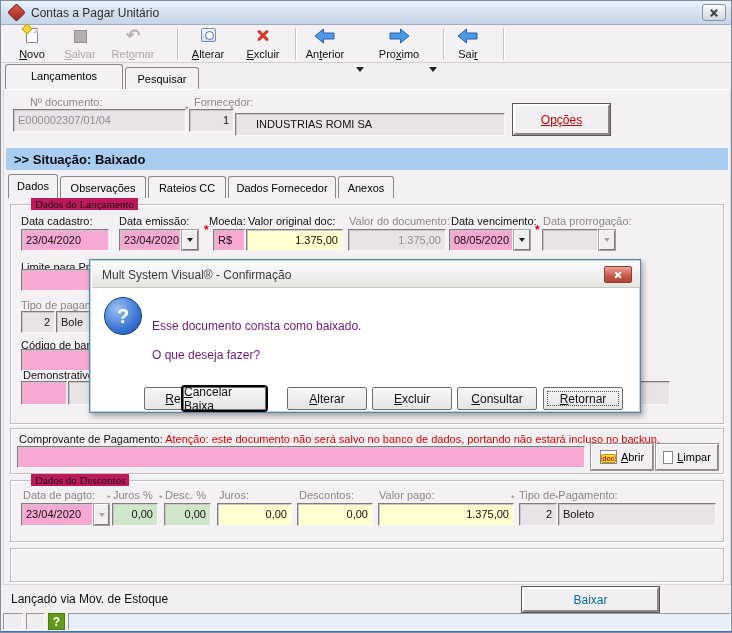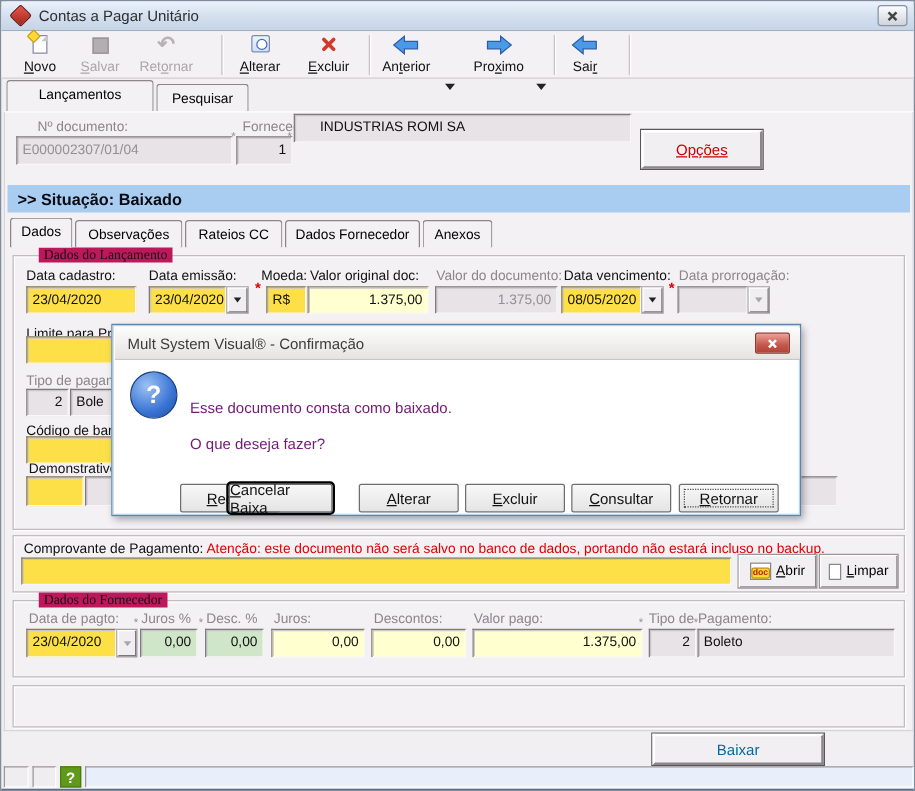--- a/index.html
+++ b/index.html
@@ -1,21 +1,21 @@
 <!DOCTYPE html>
 <html><head>
 <meta charset="utf-8">
 <style>
   * { margin:0; padding:0; box-sizing:border-box; }
   body { font-family:"Liberation Sans", sans-serif; background:#555; }
   #win { position:relative; width:732px; height:633px; background:#f2eff2; border:1px solid #7e8c9c; overflow:hidden; }
   .abs { position:absolute; }
   .lbl { position:absolute; font-size:11px; color:#111; white-space:nowrap; }
   .lbl.dim { color:#8a868a; }
-  .fld { position:absolute; background:#fde047; border:1px solid; border-color:#7f7b7f #f8f8f8 #f8f8f8 #7f7b7f; box-shadow: inset 1px 1px 0 #c9c5c9; font-size:11px; color:#111; padding:4px 4px 0 4px; white-space:nowrap; overflow:hidden; }
+  .fld { position:absolute; background:#f9a8d4; border:1px solid; border-color:#7f7b7f #f8f8f8 #f8f8f8 #7f7b7f; box-shadow: inset 1px 1px 0 #c9c5c9; font-size:11px; color:#111; padding:4px 4px 0 4px; white-space:nowrap; overflow:hidden; }
   .fld.gray { background:#e7e3e7; }
   .fld.yellow { background:#ffffcf; }
   .fld.green { background:#cfe7c8; }
   .fld.right { text-align:right; }
   .fld.dimtx { color:#938f93; }
   .req { position:absolute; color:#e00000; font-size:12px; font-weight:bold; }
   .note { position:absolute; color:#908c90; font-size:9px; }
   
   #titlebar { position:absolute; left:0; top:0; width:100%; height:24px; background:linear-gradient(#eaf2fc,#d3dfee 55%,#c6d4e6); border-bottom:1px solid #9eafc4; border-radius:5px 5px 0 0; }
   #title-text { position:absolute; left:30px; top:5px; font-size:12px; color:#2e2e2e; }
@@ -149,21 +149,21 @@
   <div class="tab" style="left:124px; top:66px; width:74px; height:22px;"><span>Pesquisar</span></div>
 
   <div id="page">
 
     <div class="lbl dim" style="left:26px; top:6px;">Nº documento:</div>
     <div class="lbl dim" style="left:190px; top:6px;">Fornecedor:</div>
     <div class="fld gray dimtx" style="left:9px; top:19px; width:173px; height:23px;">E000002307/01/04</div>
     <span class="note" style="left:181px; top:14px;">*</span>
     <span class="note" style="left:226px; top:14px;">*</span>
     <div class="fld gray right" style="left:185px; top:19px; width:45px; height:23px;">1</div>
-    <div class="fld gray" style="left:231px; top:1px; width:270px; height:23px;padding-left:20px;">INDUSTRIAS ROMI SA</div>
+    <div class="fld gray" style="left:231px; top:23px; width:270px; height:23px;padding-left:20px;">INDUSTRIAS ROMI SA</div>
     <div class="btn" style="left:509px; top:14px; width:97px; height:31px;">
         <span id="opcoes">Opções</span>
       </div>
 
     <div id="situacao">&gt;&gt; Situação: Baixado</div>
 
     <div class="tab" style="left:4px; top:84px; width:50px; height:24px; z-index:2;"><span>Dados</span></div>
     <div class="tab" style="left:56px; top:86px; width:86px; height:22px;"><span>Observações</span></div>
     <div class="tab" style="left:144px; top:86px; width:78px; height:22px;"><span>Rateios CC</span></div>
     <div class="tab" style="left:224px; top:86px; width:108px; height:22px;"><span>Dados Fornecedor</span></div>
@@ -223,21 +223,21 @@
           </span>
         <span><u>A</u>brir</span>
       </div>
       <div class="smallbtn" style="left:645px; top:15px; width:62px; height:26px;">
         <span class="icon-sheet"></span>
         <span><u>L</u>impar</span>
       </div>
     </div>
 
     <div class="grp" style="left:6px; top:390px; width:714px; height:62px;">
-      <div class="leg">Dados do Fornecedor</div>
+      <div class="leg">Dados do Descontos</div>
       <div class="lbl dim" style="left:12px; top:8px;">Data de pagto:</div>
       <div class="lbl dim" style="left:102px; top:8px;">Juros %</div>
       <div class="lbl dim" style="left:154px; top:8px;">Desc. %</div>
       <div class="lbl dim" style="left:208px; top:8px;">Juros:</div>
       <div class="lbl dim" style="left:288px; top:8px;">Descontos:</div>
       <div class="lbl dim" style="left:368px; top:8px;">Valor pago:</div>
       <div class="lbl dim" style="left:508px; top:8px;">Tipo de Pagamento:</div>
       <span class="note" style="left:96px; top:12px;">*</span>
       <span class="note" style="left:148px; top:12px;">*</span>
       <span class="note" style="left:500px; top:12px;">*</span>
@@ -252,20 +252,21 @@
       <div class="fld yellow right" style="left:206px; top:22px; width:75px; height:23px;">0,00</div>
       <div class="fld yellow right" style="left:286px; top:22px; width:76px; height:23px;">0,00</div>
       <div class="fld yellow right" style="left:367px; top:22px; width:136px; height:23px;">1.375,00</div>
       <div class="fld gray right" style="left:508px; top:22px; width:38px; height:23px;">2</div>
       <div class="fld gray" style="left:547px; top:22px; width:158px; height:23px;">Boleto</div>
     </div>
 
     <div class="grp" style="left:6px; top:458px; width:714px; height:34px;"></div>
   </div>
 
+  <div id="footer-text">Lançado via Mov. de Estoque</div>
   <div class="btn" id="baixar">
       <span>Baixar</span>
     </div>
 
   <div class="statuspane" style="left:2px; width:20px;"></div>
   <div class="statuspane" style="left:25px; width:19px;"></div>
   <div id="status-help">?</div>
   <div class="statuspane" style="left:67px; width:663px; background:#e9eefb;"></div>
   <div id="bottomstrip"></div>
 

